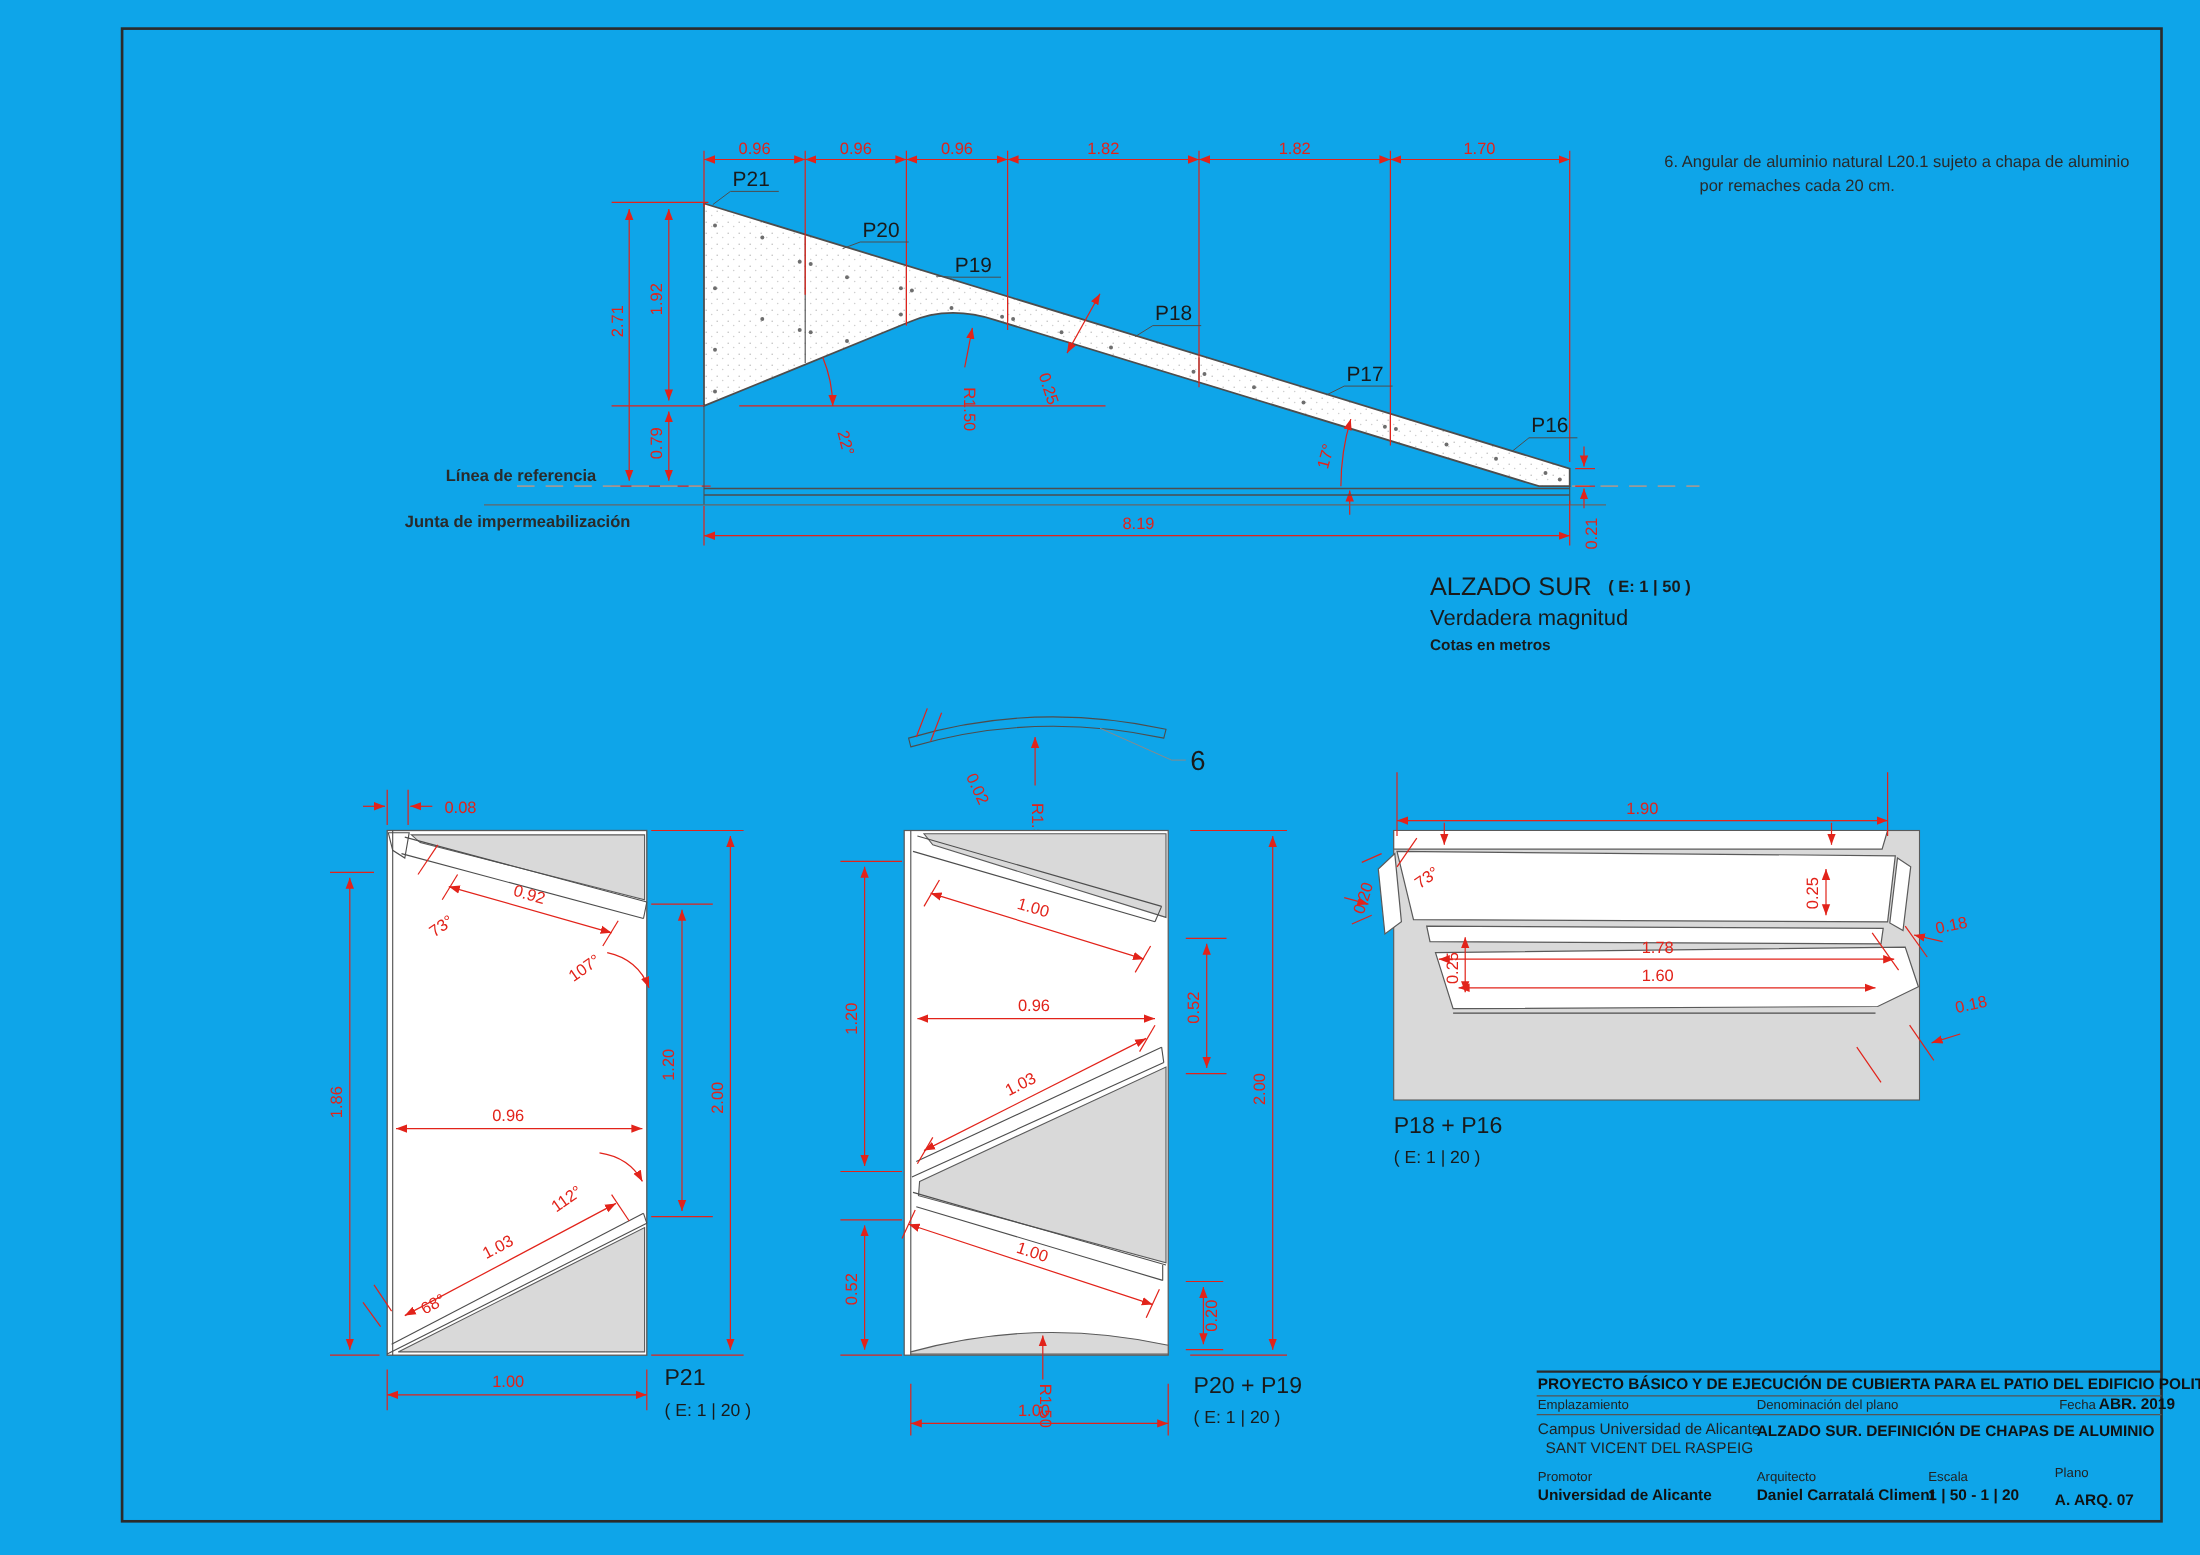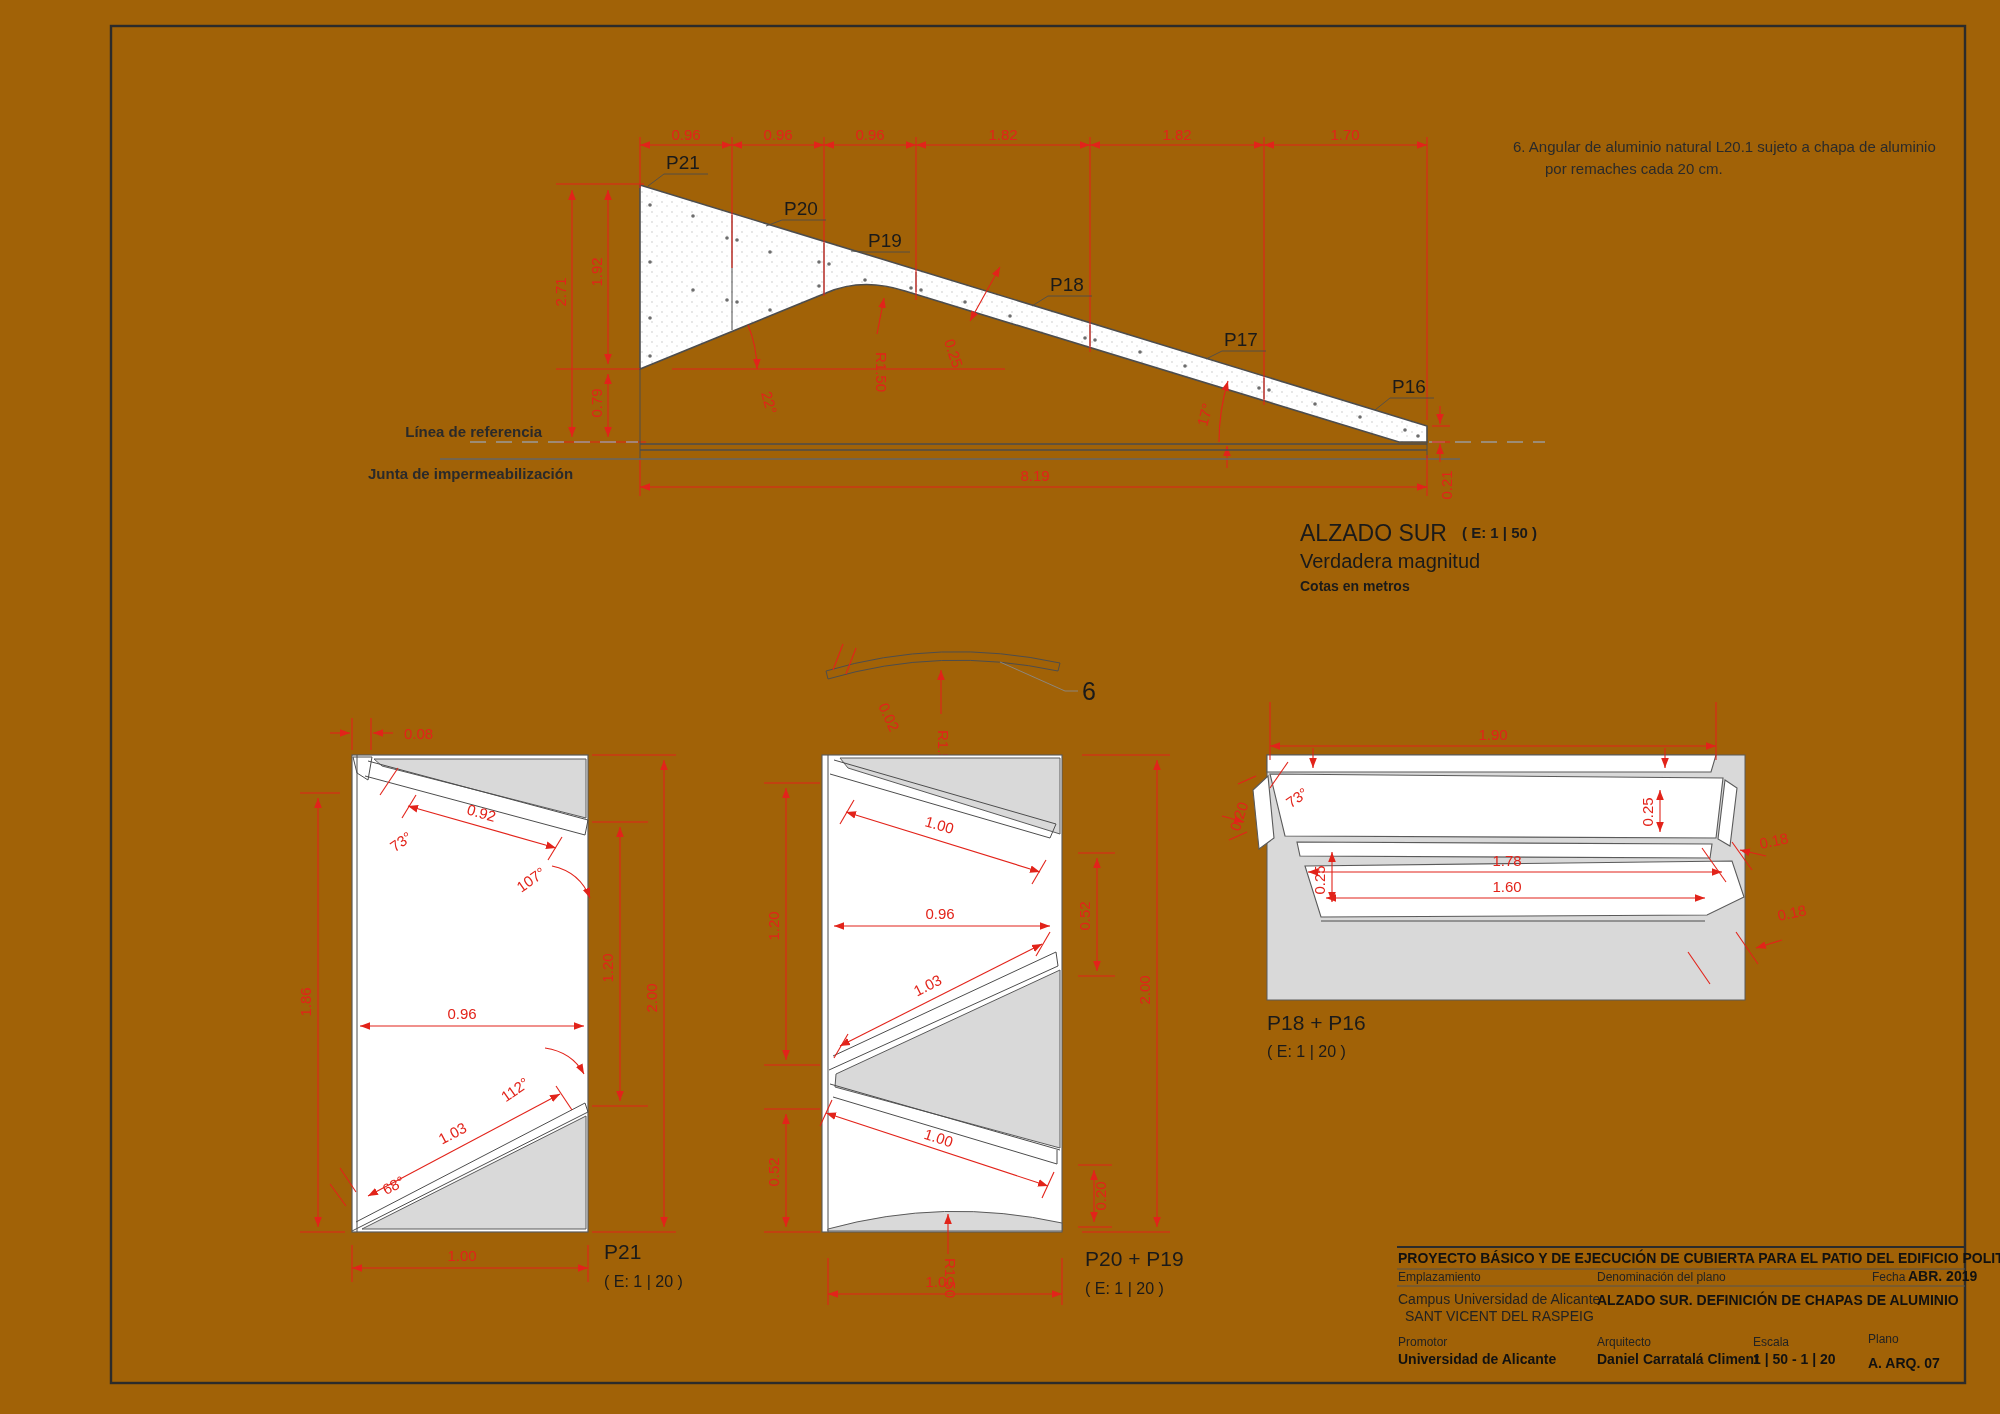--- a/index.html
+++ b/index.html
@@ -1,16 +1,16 @@
 <!DOCTYPE html>
 <html><head>
 <meta charset="utf-8">
 <style>
   html,body{margin:0;padding:0;background:#fff;}
-  .sheet{width:2000px;height:1414px;position:relative;background:#a16207;}
+  .sheet{width:2000px;height:1414px;position:relative;background:#0ea5e9;}
   text{font-family:"Liberation Sans","DejaVu Sans",sans-serif;}
   .dim{fill:#e2231a;font-size:15px;}
   .plab{fill:#1a1a1a;font-size:19px;}
   .blab{fill:#1a1a1a;font-size:21px;}
   .slab{fill:#1a1a1a;font-size:16px;}
   .note{fill:#2a2a2a;font-size:15px;}
   .bold{font-weight:bold;}
   .tb-lab{fill:#222;font-size:12px;}
   .tb-val{fill:#111;font-size:14px;font-weight:bold;}
   .redl{stroke:#e2231a;stroke-width:1.1;fill:none;}

